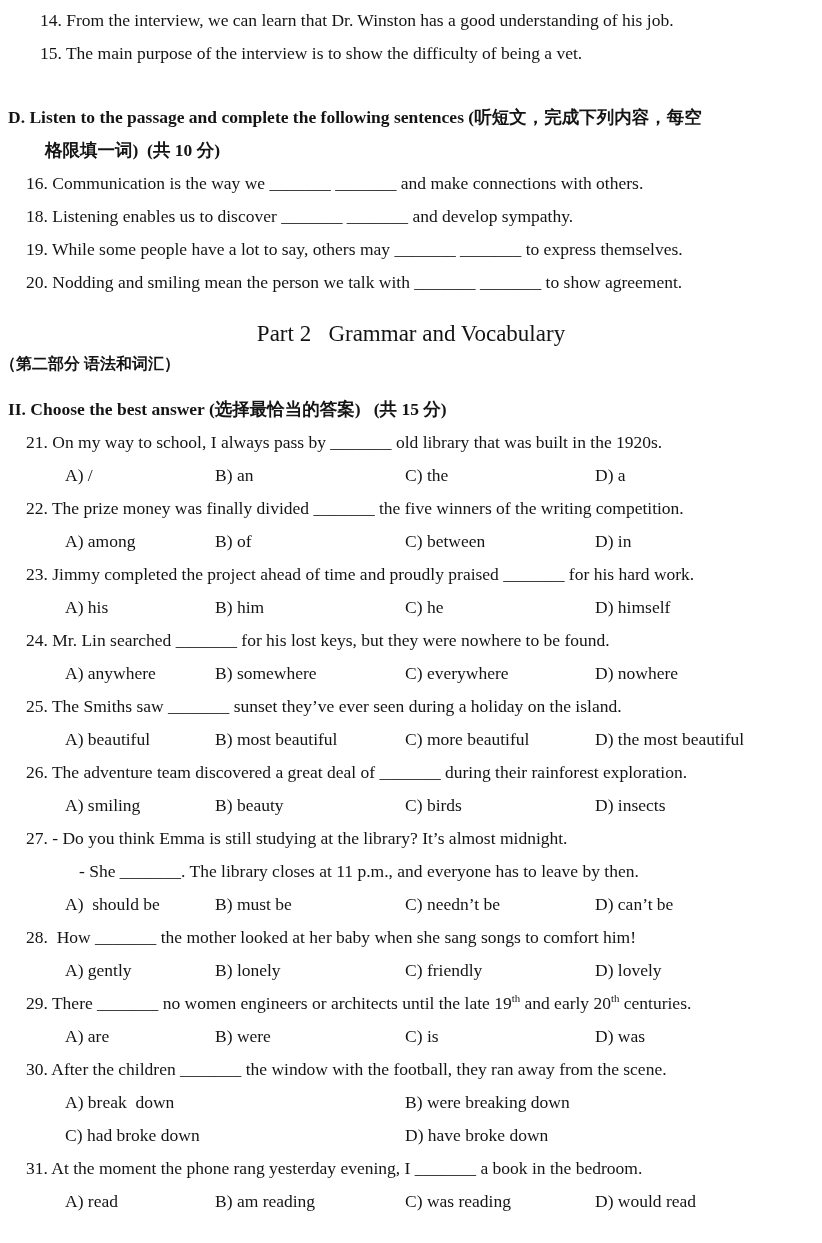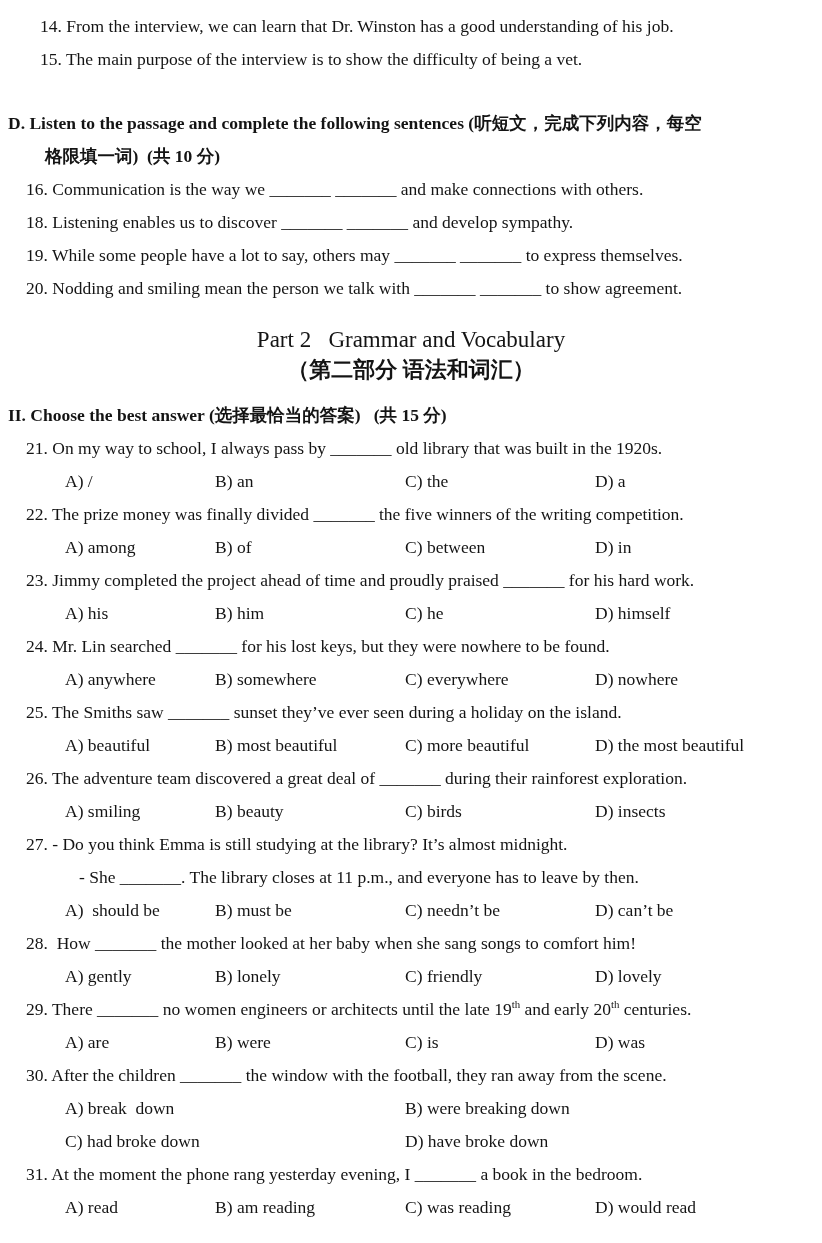--- a/index.html
+++ b/index.html
@@ -7,21 +7,21 @@
   .page {
     position: relative;
     width: 822px;
     height: 1243px;
     margin: 0 auto;
     background: #ffffff;
     color: #141414;
     font-family: "Liberation Serif", serif;
     font-size: 17.5px;
     overflow: hidden;
-    padding-top: 10px;
+    padding-top: 4px;
   }
   .line {
     height: 33px;
     line-height: 33px;
     white-space: pre-wrap;
   }
   .bold { font-weight: bold; }
   .ind40 { padding-left: 40px; }
   .ind26 { padding-left: 26px; }
   .ind8  { padding-left: 8px; }
@@ -33,22 +33,21 @@
     height: 30px;
     line-height: 30px;
     text-align: center;
     font-size: 23px;
     font-weight: normal;
     white-space: pre-wrap;
   }
   .title-zh {
     height: 30px;
     line-height: 30px;
-    text-align: center;
-    font-size: 22px;
+    font-size: 16px;
     font-weight: bold;
     white-space: pre-wrap;
   }
   .section-ii { margin-top: 14px; }
   .opts { position: relative; height: 33px; }
   .opt {
     position: absolute;
     top: 0;
     height: 33px;
     line-height: 33px;

